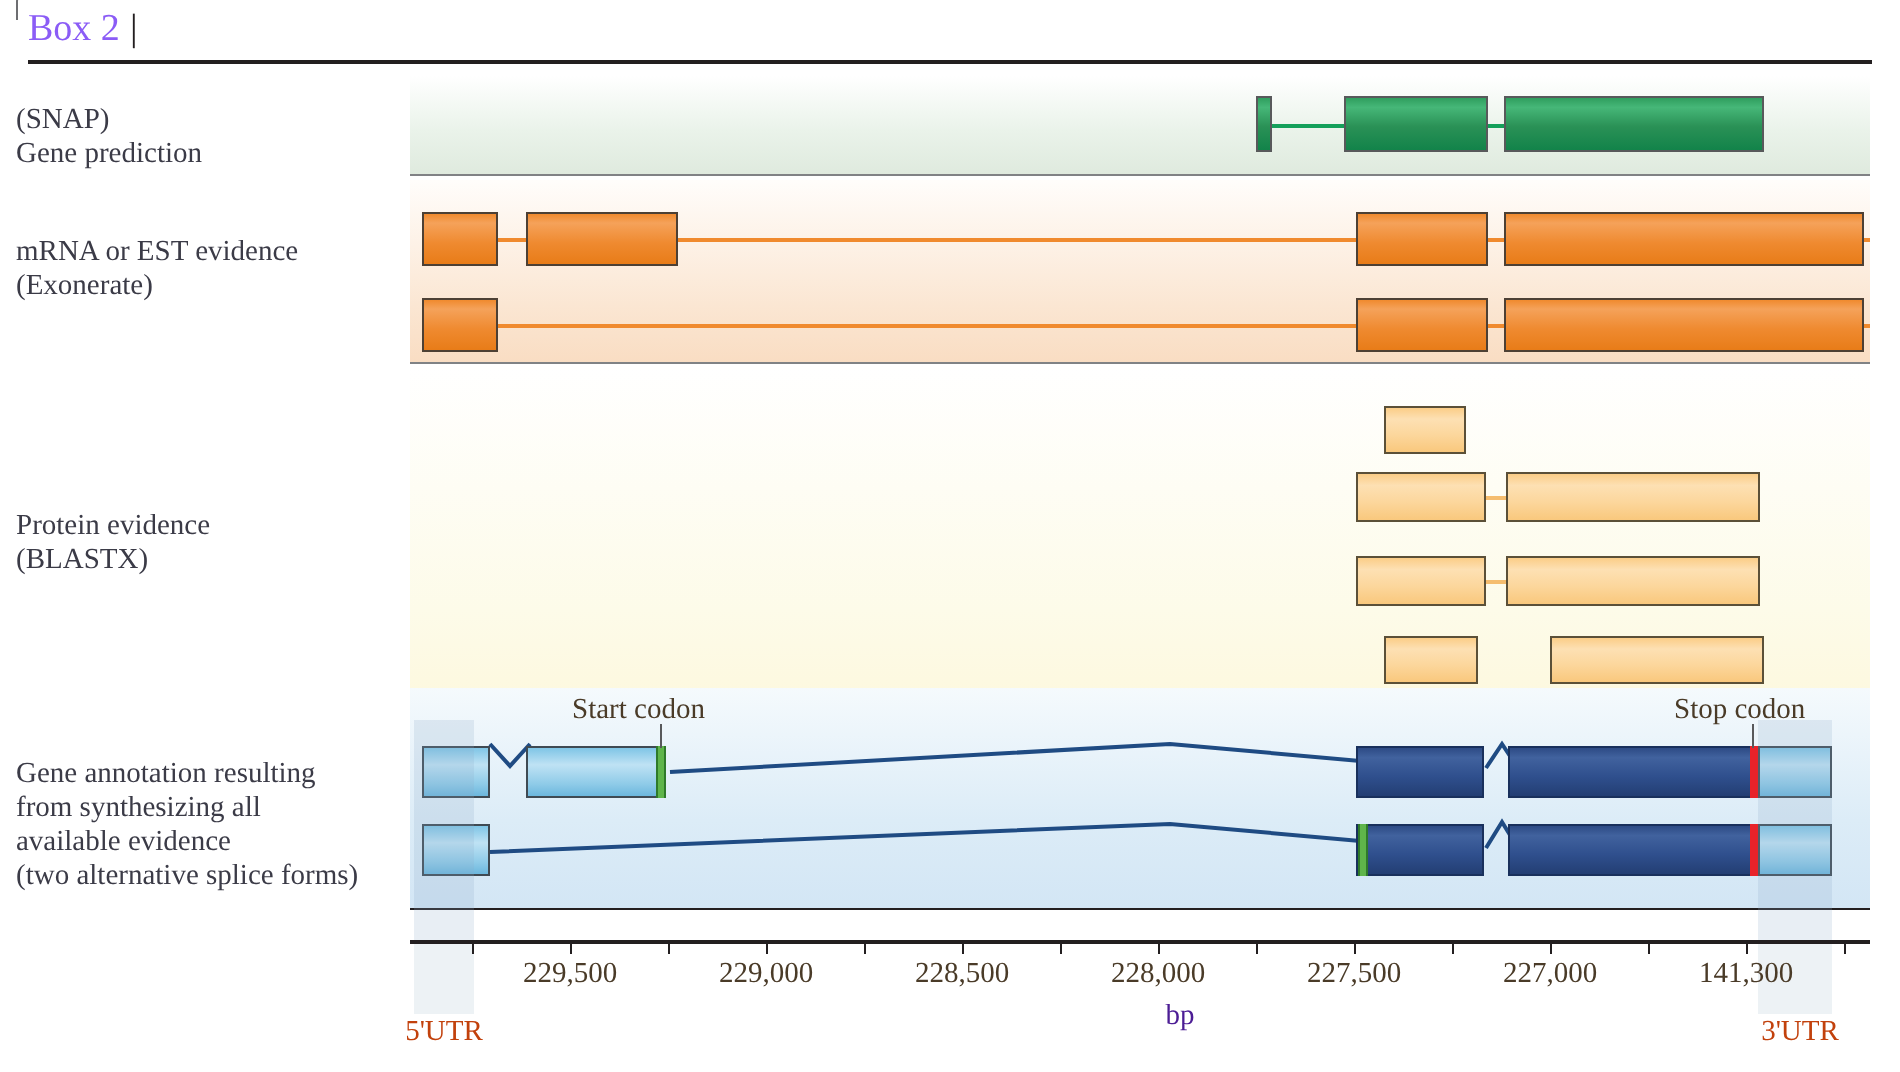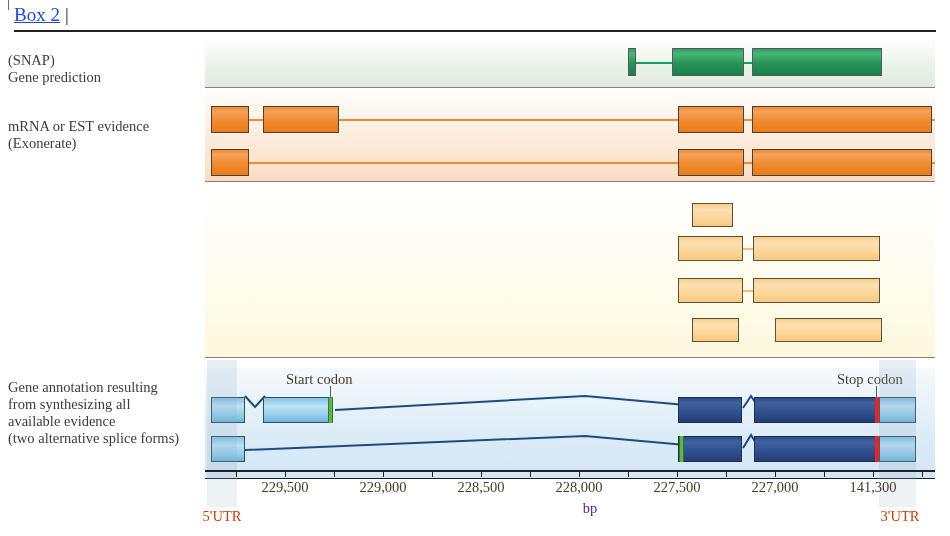--- a/index.html
+++ b/index.html
@@ -17,23 +17,22 @@
   
   #box-title {
     position: absolute;
     left: 14px; top: 4px;
     width: 922px; height: 28px;
     display: flex; align-items: flex-start;
     white-space: nowrap;
   }
   #box-title .box-num {
     font-size: 19px;
-    color: #1d4ed8;
-    font-family: "Liberation Serif", serif;
-    text-decoration: underline;
+    color: #8b5cf6;
+    font-family: "Liberation Serif", serif;
   }
   #box-title .bar {
     font-size: 19px;
     color: #231f20;
     margin: 0 5px;
   }
   #box-title .box-head {
     font-size: 19px;
     font-weight: bold;
     color: #231f20;
@@ -79,21 +78,21 @@
   }
   #panel-mrna {
     top: 89.5px; height: 92px;
     background: linear-gradient(to bottom, #fffdfb 0%, #fbe6d2 70%, #f9ddc3 100%);
   }
   #panel-protein {
     top: 183px; height: 175px;
     background: linear-gradient(to bottom, #ffffff 0%, #fdfbe9 70%, #fdf8dd 100%);
   }
   #panel-annot {
-    top: 368px; height: 111px;
+    top: 344px; height: 111px;
     background: linear-gradient(to bottom, #f5fafd 0%, #dcecf7 60%, #d3e6f5 100%);
     border-bottom: 1.5px solid #231f20;
     padding-left: 16px;
   }
 
   
   .blk { position: absolute; }
 
   .exon-green {
     background: linear-gradient(to bottom, #2f9e5e 0%, #46b778 18%,
@@ -224,20 +223,22 @@
   <div>(SNAP)</div>
   <div>Gene prediction</div>
 </div>
 
 <div class="row-label" style="top:118px;">
   <div>mRNA or EST evidence</div>
   <div>(Exonerate)</div>
 </div>
 
 <div class="row-label" style="top:255px;">
+  <div>Protein evidence</div>
+  <div>(BLASTX)</div>
 </div>
 
 <div class="row-label" style="top:379px;">
   <div>Gene annotation resulting</div>
   <div>from synthesizing all</div>
   <div>available evidence</div>
   <div>(two alternative splice forms)</div>
 </div>
 
 <div class="panel" id="panel-snap">

